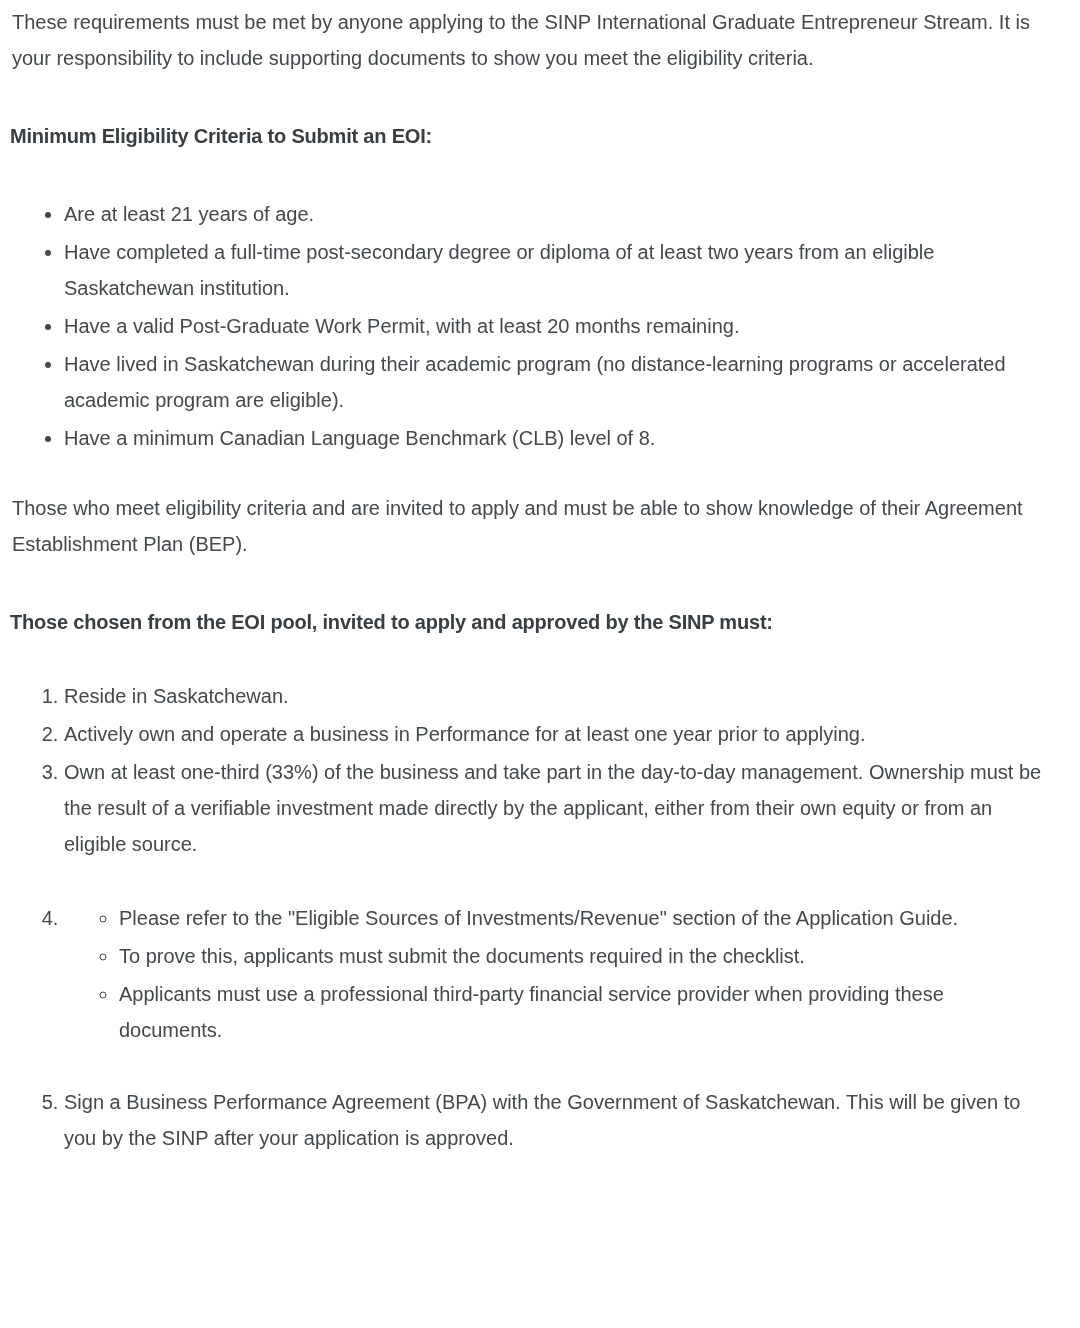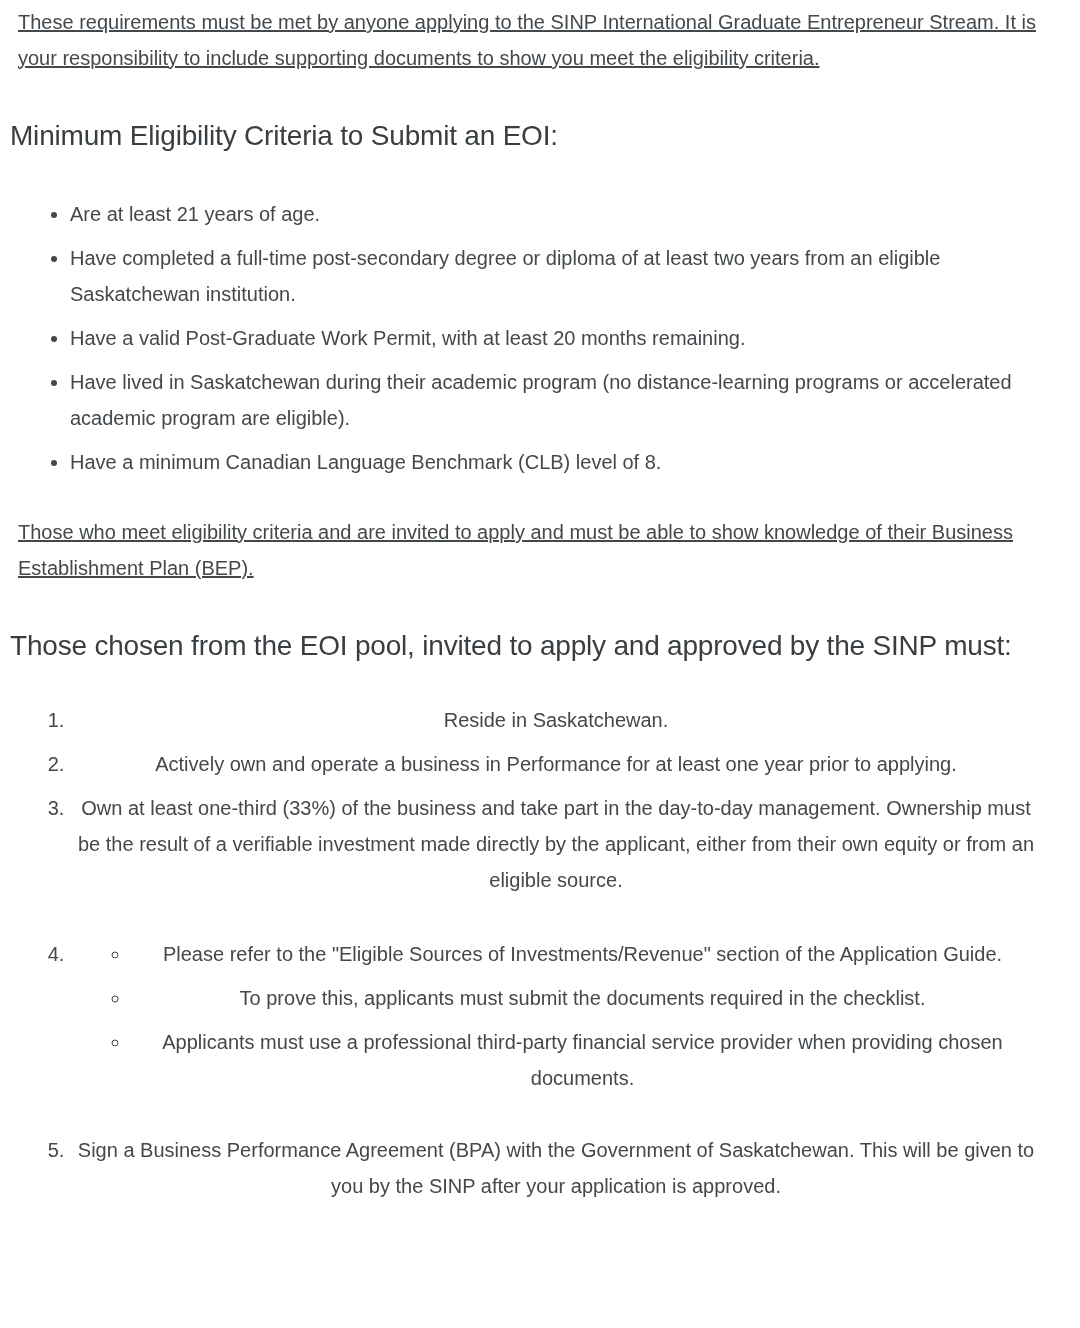--- a/index.html
+++ b/index.html
@@ -14,83 +14,81 @@
     font-size: 20px;
     line-height: 36px;
     -webkit-font-smoothing: antialiased;
   }
   .page {
     width: 1080px;
     min-height: 1328px;
     padding: 4px 30px 20px 10px;
   }
   p {
-    margin: 34px 0 0 8px;
-    text-decoration: underline;
+    margin: 34px 0 0 2px;
   }
   p.first {
     margin-top: 0;
   }
   h2 {
-    font-size: 28px;
+    font-size: 20px;
     line-height: 40px;
-    font-weight: normal;
+    font-weight: bold;
     color: #393e42;
     letter-spacing: -0.2px;
     margin: 40px 0 0 0;
   }
   ul.bullets {
     list-style: disc outside;
     margin: 40px 0 0 0;
     padding: 0 0 0 52px;
   }
   ol.numbered {
     list-style: decimal outside;
     margin: 36px 0 0 0;
     padding: 0 0 0 52px;
-    text-align: center;
   }
   ul.subbullets {
     list-style: circle outside;
     margin: 38px 0 36px 0;
     padding: 0 0 0 53px;
   }
   li {
-    margin: 8px;
+    margin: 2px;
     padding: 0;
   }
 </style>
 </head>
 <body>
 
 <div class="page">
 
   <p class="first">These requirements must be met by anyone applying to the SINP International Graduate Entrepreneur Stream. It is your responsibility to include supporting documents to show you meet the eligibility criteria.</p>
 
   <h2>Minimum Eligibility Criteria to Submit an EOI:</h2>
 
   <ul class="bullets">
     <li>Are at least 21 years of age.</li>
     <li>Have completed a full-time post-secondary degree or diploma of at least two years from an eligible Saskatchewan institution.</li>
     <li>Have a valid Post-Graduate Work Permit, with at least 20 months remaining.</li>
     <li>Have lived in Saskatchewan during their academic program (no distance-learning programs or accelerated academic program are eligible).</li>
     <li>Have a minimum Canadian Language Benchmark (CLB) level of 8.</li>
   </ul>
 
-  <p>Those who meet eligibility criteria and are invited to apply and must be able to show knowledge of their Business Establishment Plan (BEP).</p>
+  <p>Those who meet eligibility criteria and are invited to apply and must be able to show knowledge of their Agreement Establishment Plan (BEP).</p>
 
   <h2>Those chosen from the EOI pool, invited to apply and approved by the SINP must:</h2>
 
   <ol class="numbered">
     <li>Reside in Saskatchewan.</li>
     <li>Actively own and operate a business in Performance for at least one year prior to applying.</li>
     <li>Own at least one-third (33%) of the business and take part in the day-to-day management. Ownership must be the result of a verifiable investment made directly by the applicant, either from their own equity or from an eligible source.</li>
     <li>
       <ul class="subbullets">
         <li>Please refer to the "Eligible Sources of Investments/Revenue" section of the Application Guide.</li>
         <li>To prove this, applicants must submit the documents required in the checklist.</li>
-        <li>Applicants must use a professional third-party financial service provider when providing chosen documents.</li>
+        <li>Applicants must use a professional third-party financial service provider when providing these documents.</li>
       </ul>
     </li>
     <li>Sign a Business Performance Agreement (BPA) with the Government of Saskatchewan. This will be given to you by the SINP after your application is approved.</li>
   </ol>
 
 </div>
 
 </body></html>

